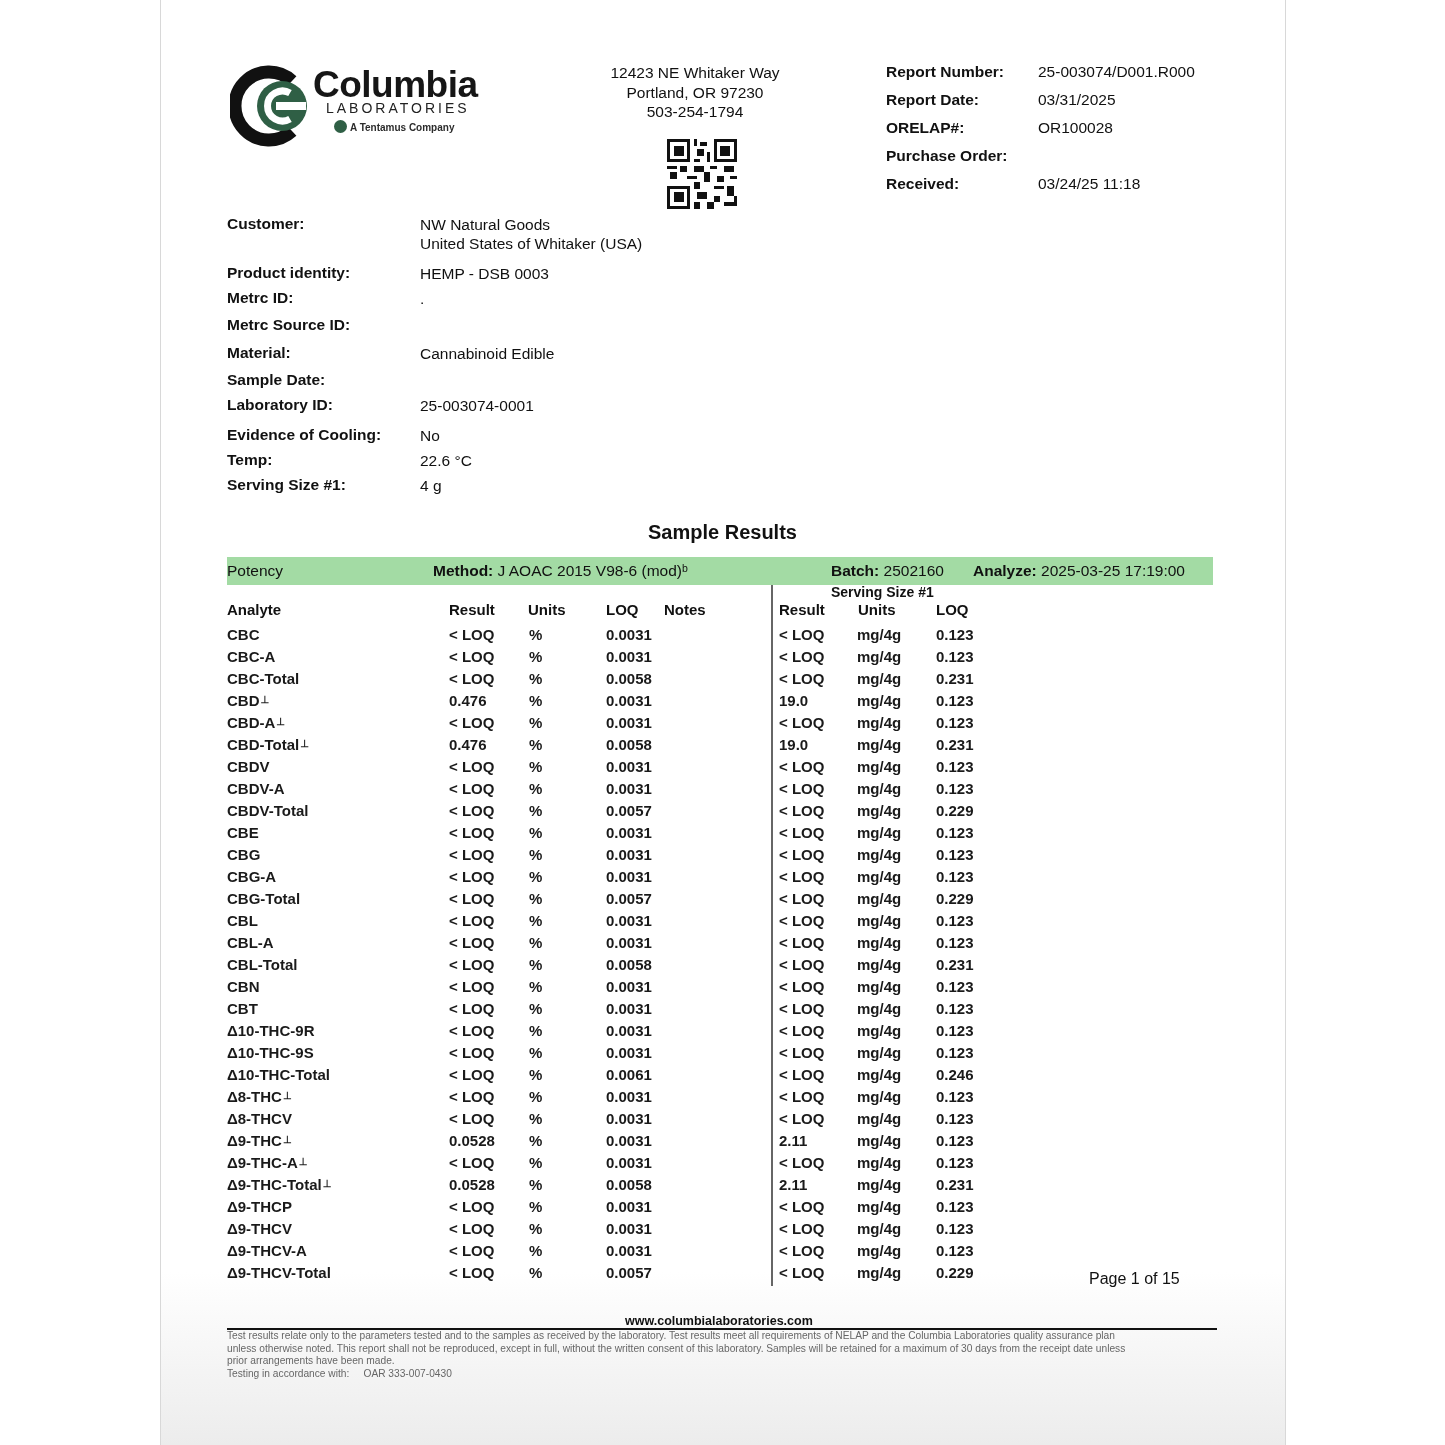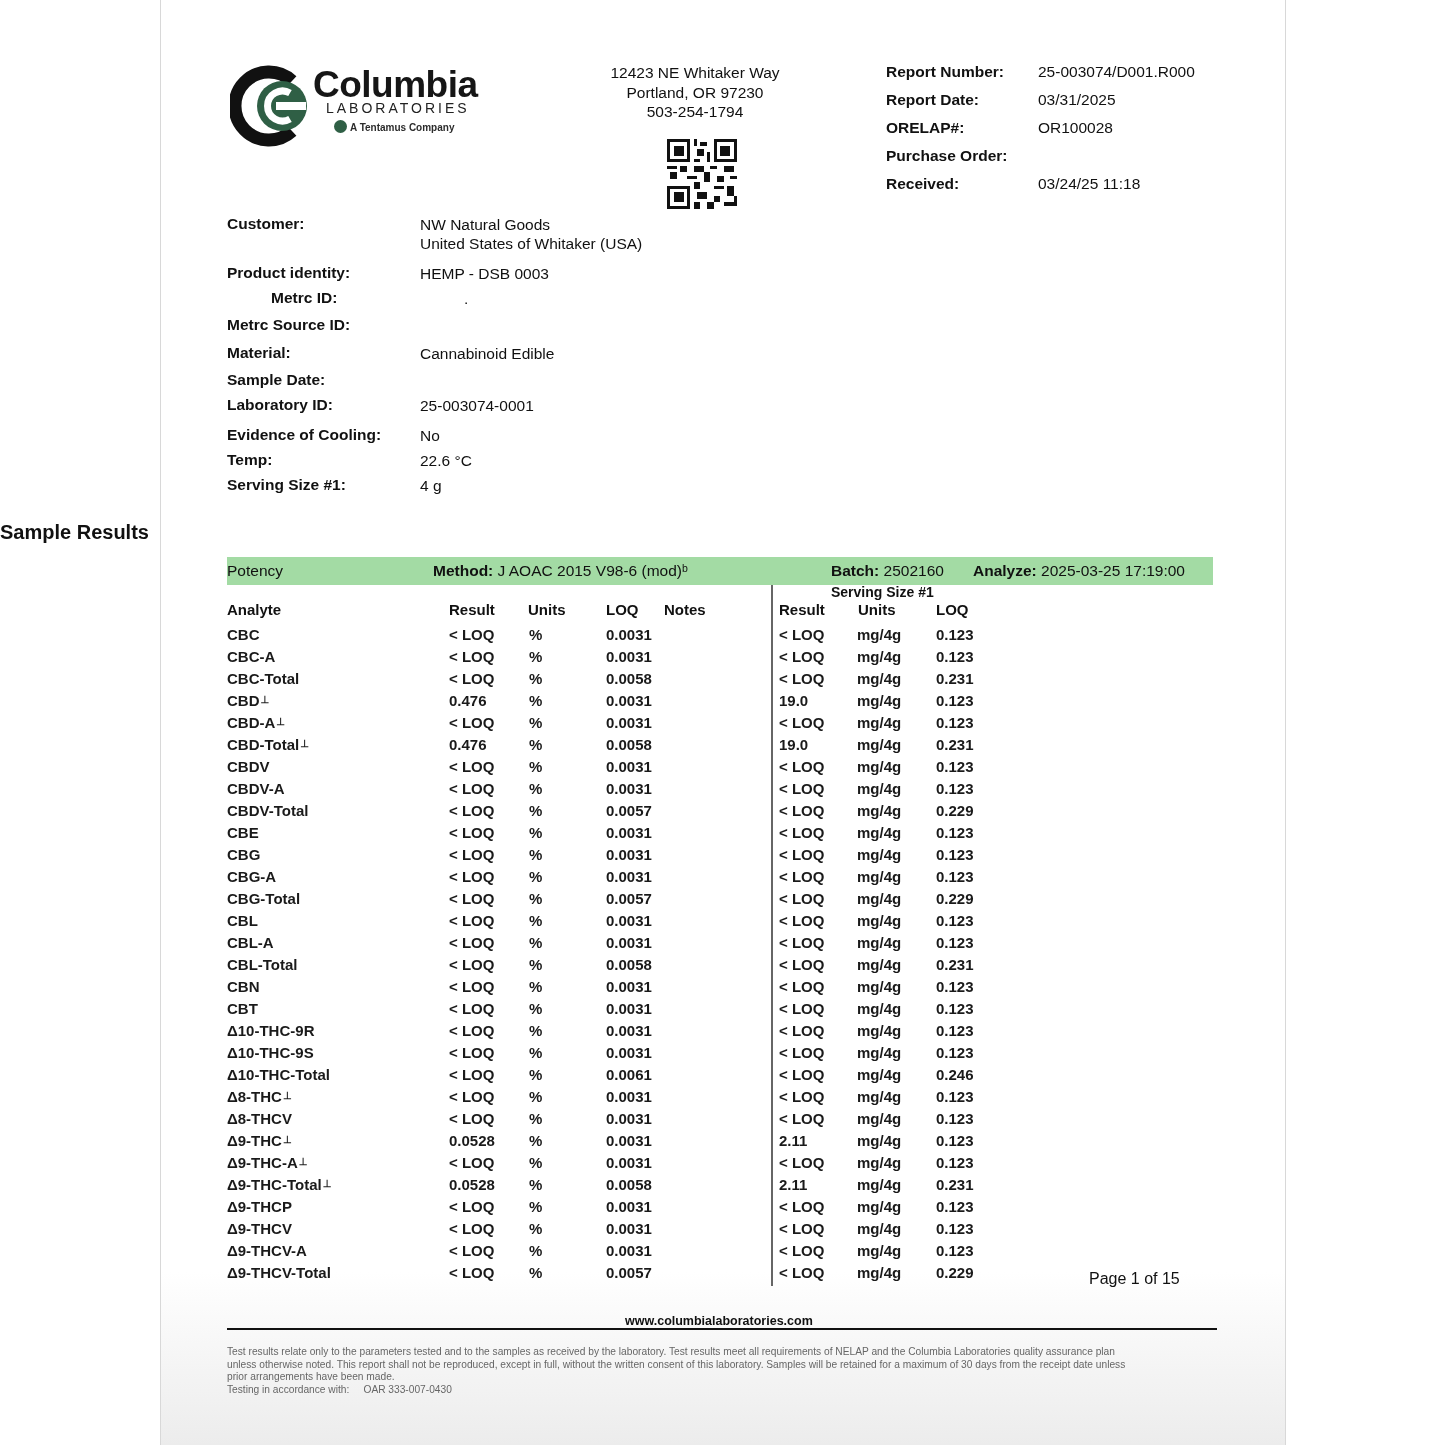--- a/index.html
+++ b/index.html
@@ -30,21 +30,21 @@
   .ri-row { height: 28px; display: flex; }
   .ri-label { width: 152px; font-weight: bold; }
   .ri-value { }
 
   
   .cust { left: 227px; top: 215px; font-size: 15.5px; }
   .ci-row { display: flex; }
   .ci-label { width: 193px; font-weight: bold; }
   .ci-value { line-height: 19px; }
 
-  .section-title { left: 0; width: 1445px; top: 521px; font-size: 20px; font-weight: bold; }
+  .section-title { left: 0; width: 1445px; top: 521px; text-align: center; font-size: 20px; font-weight: bold; }
 
   .potency-bar { left: 227px; top: 557px; width: 986px; height: 28px; background: #a3dba4; font-size: 15.5px; }
   .potency-bar span { position: absolute; top: 5px; white-space: nowrap; }
   .b { font-weight: bold; }
 
   .divider { left: 771px; top: 585px; width: 2px; height: 701px; background: #666; }
 
   .serving-title { left: 831px; top: 584px; font-size: 14px; font-weight: bold; }
   .col-head { top: 601px; font-size: 15px; font-weight: bold; }
 
@@ -158,21 +158,21 @@
         <div>NW Natural Goods</div>
         <div>United States of Whitaker (USA)</div>
       </div>
     </div>
     <div class="ci-row" style="height: 25px;">
       <div class="ci-label">Product identity:</div>
       <div class="ci-value">
         <div>HEMP - DSB 0003</div>
       </div>
     </div>
-    <div class="ci-row" style="height: 27px; margin-left: 44px;">
+    <div class="ci-row" style="height: 27px;">
       <div class="ci-label">Metrc ID:</div>
       <div class="ci-value">
         <div>.</div>
       </div>
     </div>
     <div class="ci-row" style="height: 28px;">
       <div class="ci-label">Metrc Source ID:</div>
       <div class="ci-value">
         <div></div>
       </div>
@@ -506,17 +506,17 @@
       <span class="c-sres">&lt; LOQ</span>
       <span class="c-sunit">mg/4g</span>
       <span class="c-sloq">0.229</span>
     </div>
   </div>
 
 <div class="abs page-num">Page 1 of 15</div>
 <div class="abs footer-url">www.columbialaboratories.com</div>
 <div class="abs footer-line"></div>
 <div class="abs disclaimer" id="disclaimer">
-    <div style="white-space: pre; margin-top: 16px;">Test results relate only to the parameters tested and to the samples as received by the laboratory. Test results meet all requirements of NELAP and the Columbia Laboratories quality assurance plan</div>
+    <div style="white-space: pre;">Test results relate only to the parameters tested and to the samples as received by the laboratory. Test results meet all requirements of NELAP and the Columbia Laboratories quality assurance plan</div>
     <div style="white-space: pre;">unless otherwise noted. This report shall not be reproduced, except in full, without the written consent of this laboratory. Samples will be retained for a maximum of 30 days from the receipt date unless</div>
     <div style="white-space: pre;">prior arrangements have been made.</div>
     <div style="white-space: pre;">Testing in accordance with:     OAR 333-007-0430</div>
   </div>
 
 </body></html>

